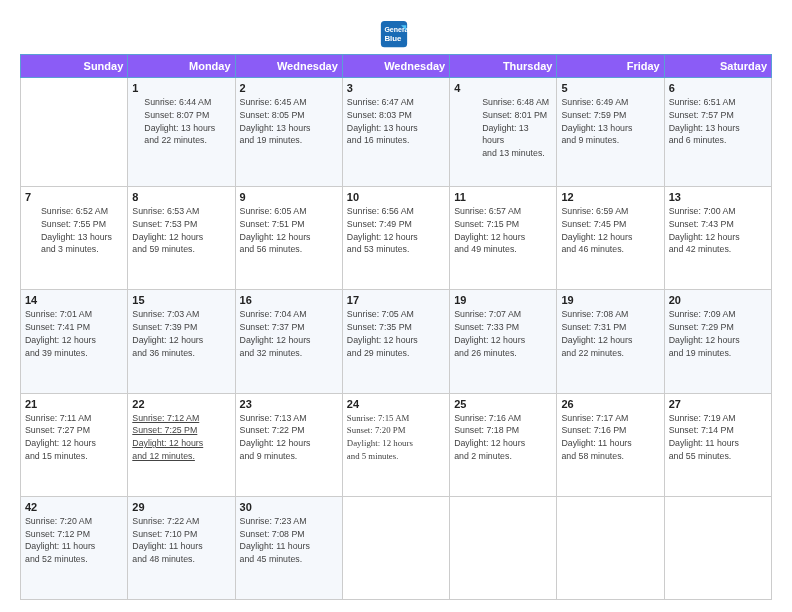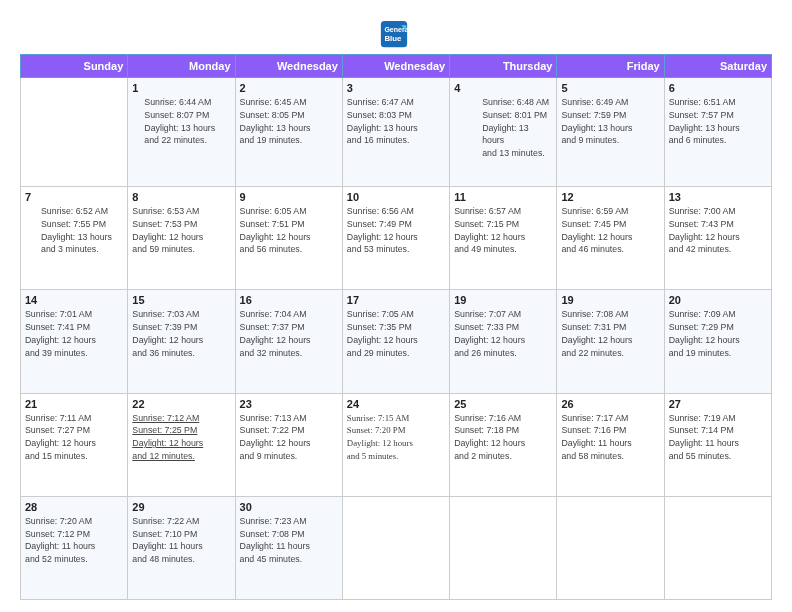--- a/index.html
+++ b/index.html
@@ -329,21 +329,21 @@
           <td>
             <span class="day-number">27</span>
             <div class="day-info" style="white-space: pre-line;">Sunrise: 7:19 AM
 Sunset: 7:14 PM
 Daylight: 11 hours
 and 55 minutes.</div>
           </td>
         </tr>
         <tr>
           <td>
-            <span class="day-number">28</span>
+            <span class="day-number">42</span>
             <div class="day-info" style="white-space: pre-line;">Sunrise: 7:20 AM
 Sunset: 7:12 PM
 Daylight: 11 hours
 and 52 minutes.</div>
           </td>
           <td>
             <span class="day-number">29</span>
             <div class="day-info" style="white-space: pre-line;">Sunrise: 7:22 AM
 Sunset: 7:10 PM
 Daylight: 11 hours

